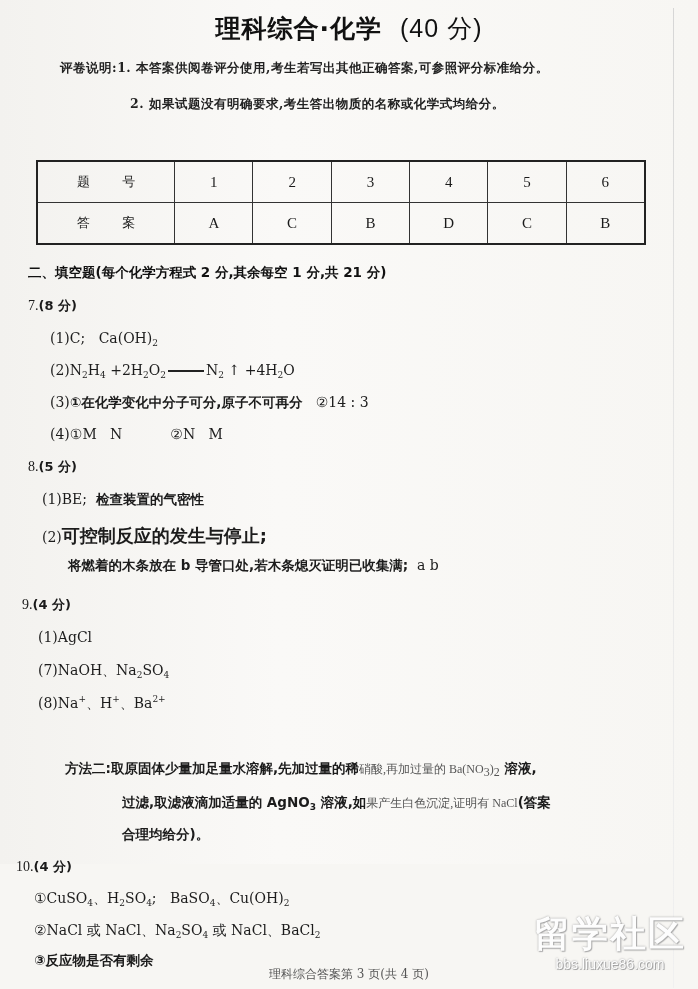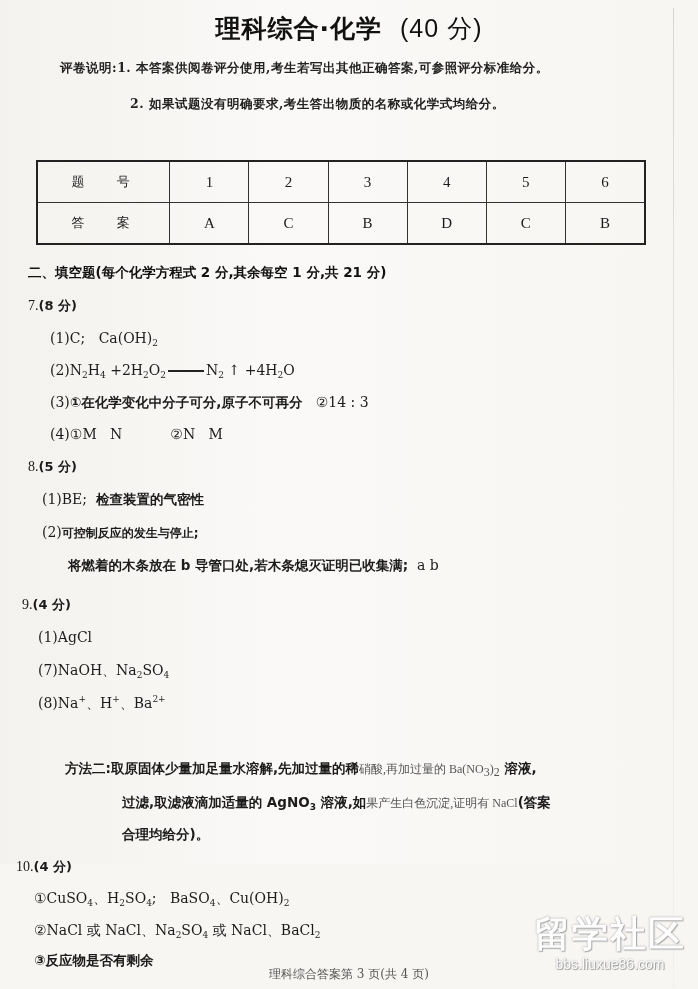--- a/index.html
+++ b/index.html
@@ -37,21 +37,21 @@
 
   table.answers {
     position: absolute; left: 36px; top: 160px; width: 610px; height: 84px;
     border-collapse: collapse; border: 2px solid #222;
     font-family: "Liberation Serif", serif; font-size: 15px;
   }
   table.answers td {
     border: 1.5px solid #333; text-align: center; vertical-align: middle;
     height: 40px; padding: 0;
   }
-  table.answers td.head { width: 126px; font-family: "DejaVu Sans", sans-serif; font-size: 13px; letter-spacing: 14px; padding-left: 8px; }
+  table.answers td.head { width: 126px; font-family: "DejaVu Sans", sans-serif; font-size: 13px; letter-spacing: 14px; padding-left: 14px; }
   table.answers td.cell { width: 80px; }
 
   .footer { left: 0; width: 698px; top: 966px; text-align: center; font-size: 12px; color: #555; }
   .watermark {
     position: absolute; left: 530px; top: 912px; width: 160px; height: 72px;
     text-align: center; color: #fff;
   }
   .watermark .wm-cn {
     font-family: "DejaVu Sans", sans-serif; font-weight: bold; font-size: 36px; letter-spacing: 2px;
     color: #fdfdfd; text-shadow: 0 0 2px #9a9a9a, 1px 1px 1px #b0b0b0; line-height: 44px;
@@ -119,21 +119,21 @@
     <span>(4)</span><span style="white-space:pre">①M   N</span><span style="display:inline-block;width:48px"></span><span style="white-space:pre">②N   M</span>
   </div>
 
   <div class="abs qnum" style="left:28px; top:458px;">
     <span>8.</span><span class="pts">(5 分)</span>
   </div>
   <div class="abs line" style="left:42px; top:491px;">
     <span>(1)BE;</span>&nbsp;&nbsp;<span style="font-family:'DejaVu Sans',sans-serif;font-weight:bold;font-size:13.5px;">检查装置的气密性</span>
   </div>
   <div class="abs line" style="left:42px; top:524px;">
-    <span>(2)</span><span style="font-family:'DejaVu Sans',sans-serif;font-weight:bold;font-size:12px;">可控制反应的发生与停止;</span>
+    <span>(2)</span><span style="font-family:'DejaVu Sans',sans-serif;font-weight:bold;font-size:18px;">可控制反应的发生与停止;</span>
   </div>
   <div class="abs line" style="left:68px; top:557px;">
     <span style="font-family:'DejaVu Sans',sans-serif;font-weight:bold;font-size:13.5px;">将燃着的木条放在 b 导管口处,若木条熄灭证明已收集满;</span>&nbsp;&nbsp;<span>a b</span>
   </div>
 
   <div class="abs qnum" style="left:22px; top:596px;">
     <span>9.</span><span class="pts">(4 分)</span>
   </div>
   <div class="abs line" style="left:38px; top:629px;">(1)AgCl</div>
   <div class="abs line" style="left:38px; top:662px;">

